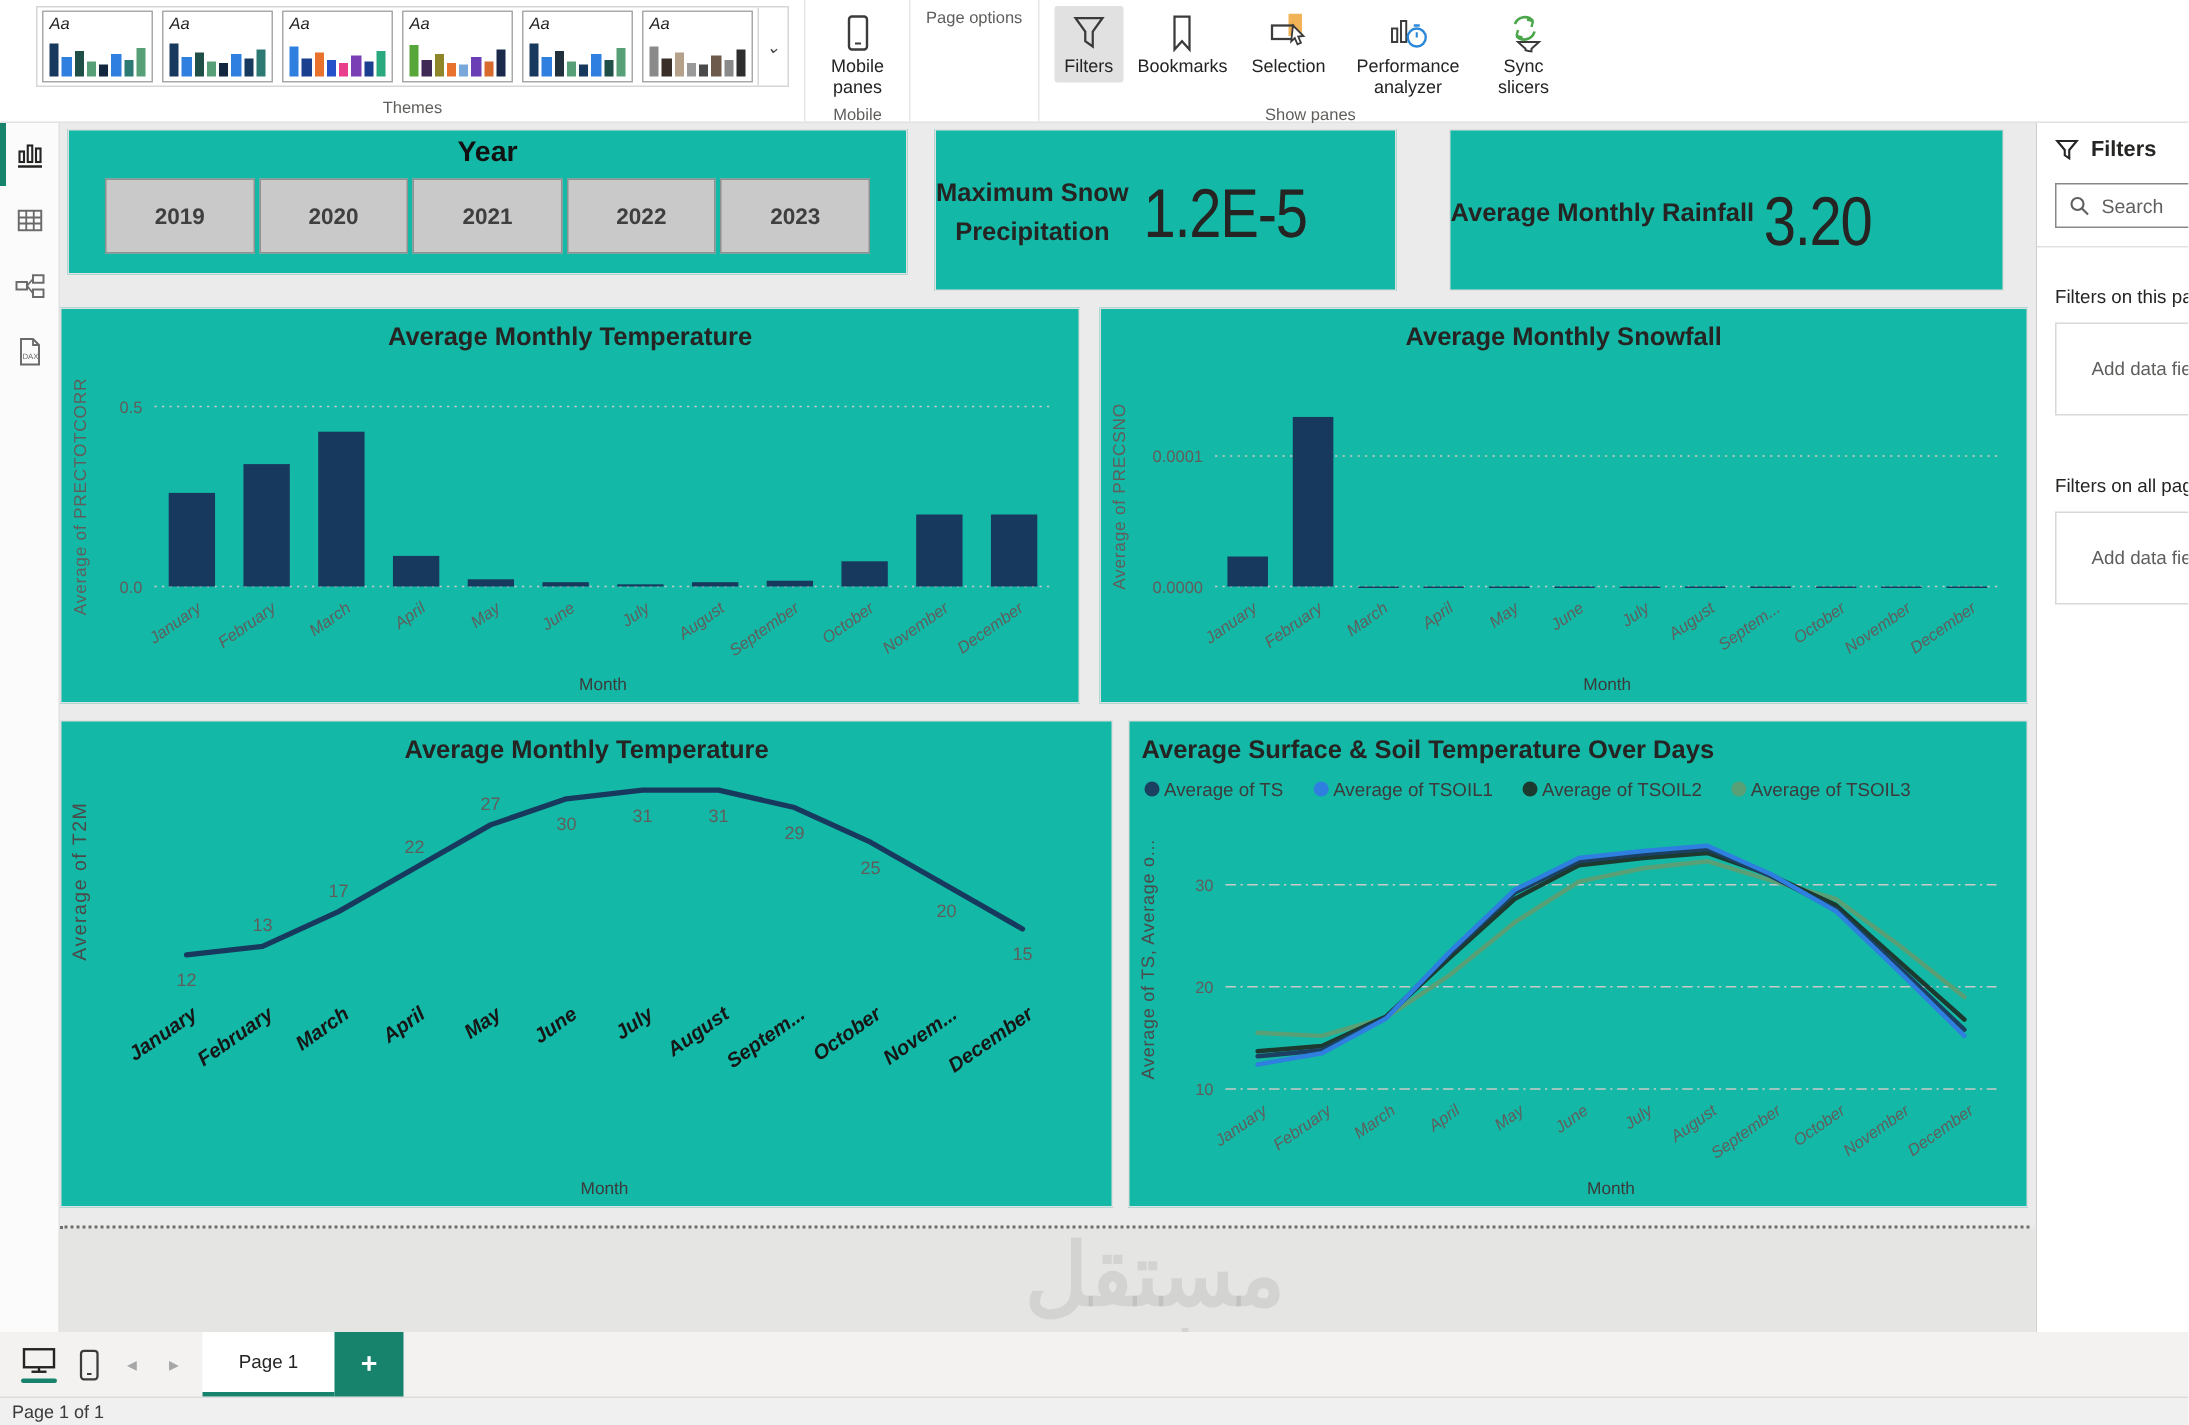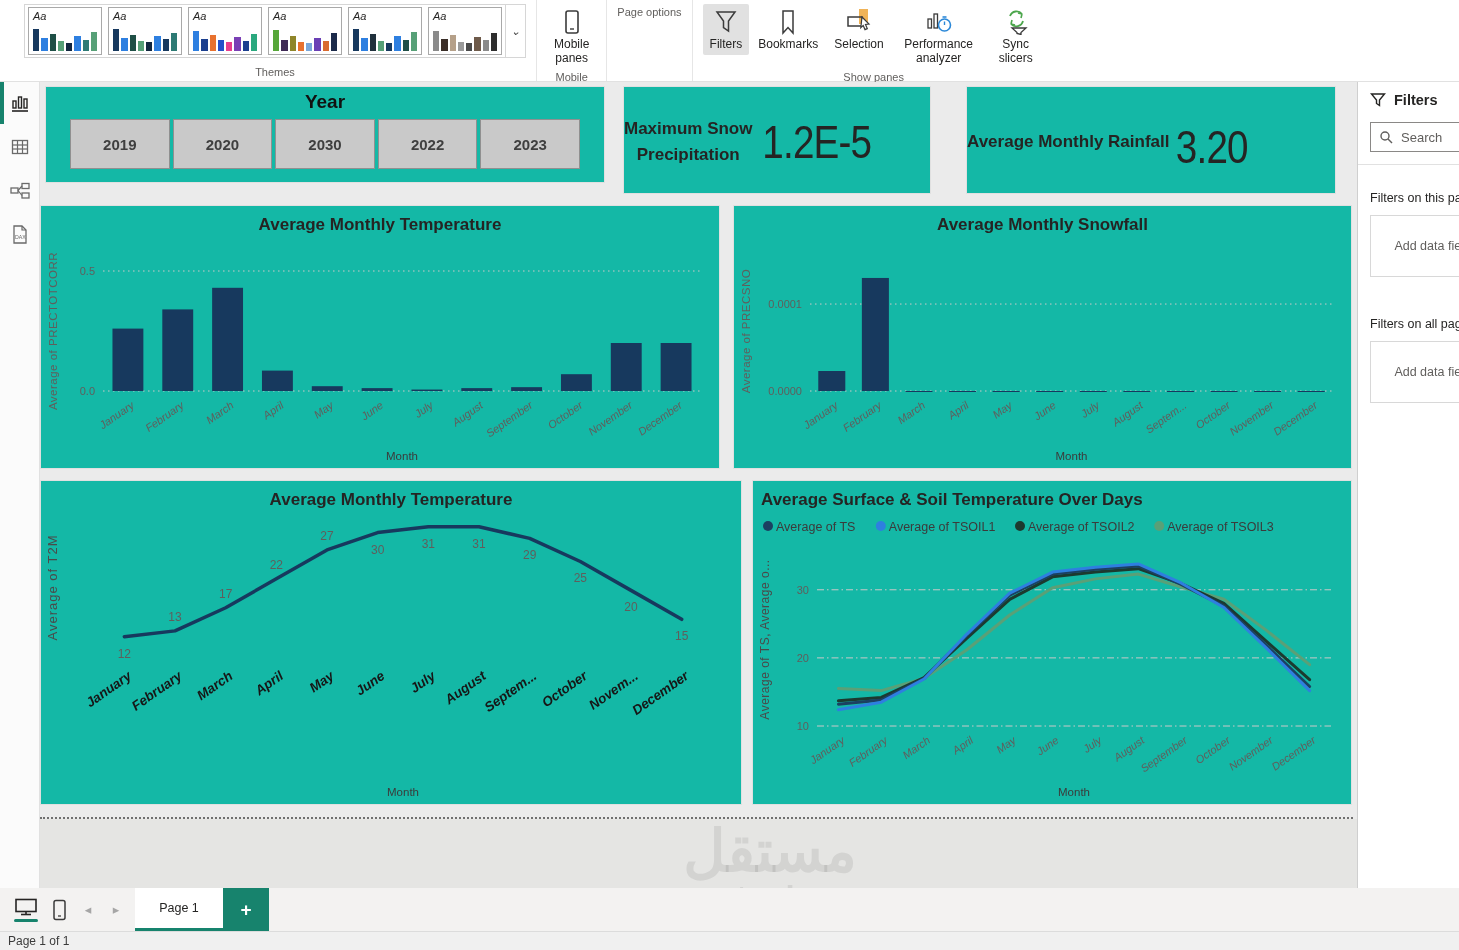--- a/index.html
+++ b/index.html
@@ -309,21 +309,21 @@
 
   <div class="canvas">
     <div class="below-page"></div>
     <div class="page-dotted"></div>
 
     <div class="visual slicer">
       <div class="slicer-title">Year</div>
       <div class="slicer-btns">
         <div class="slicer-btn">2019</div>
         <div class="slicer-btn">2020</div>
-        <div class="slicer-btn">2030</div>
+        <div class="slicer-btn">2021</div>
         <div class="slicer-btn">2022</div>
         <div class="slicer-btn">2023</div>
       </div>
     </div>
 
     <div class="visual card1 kpi">
       <div class="kpi-title">
         <span>Maximum Snow</span><br>
         <span>Precipitation</span>
       </div>

